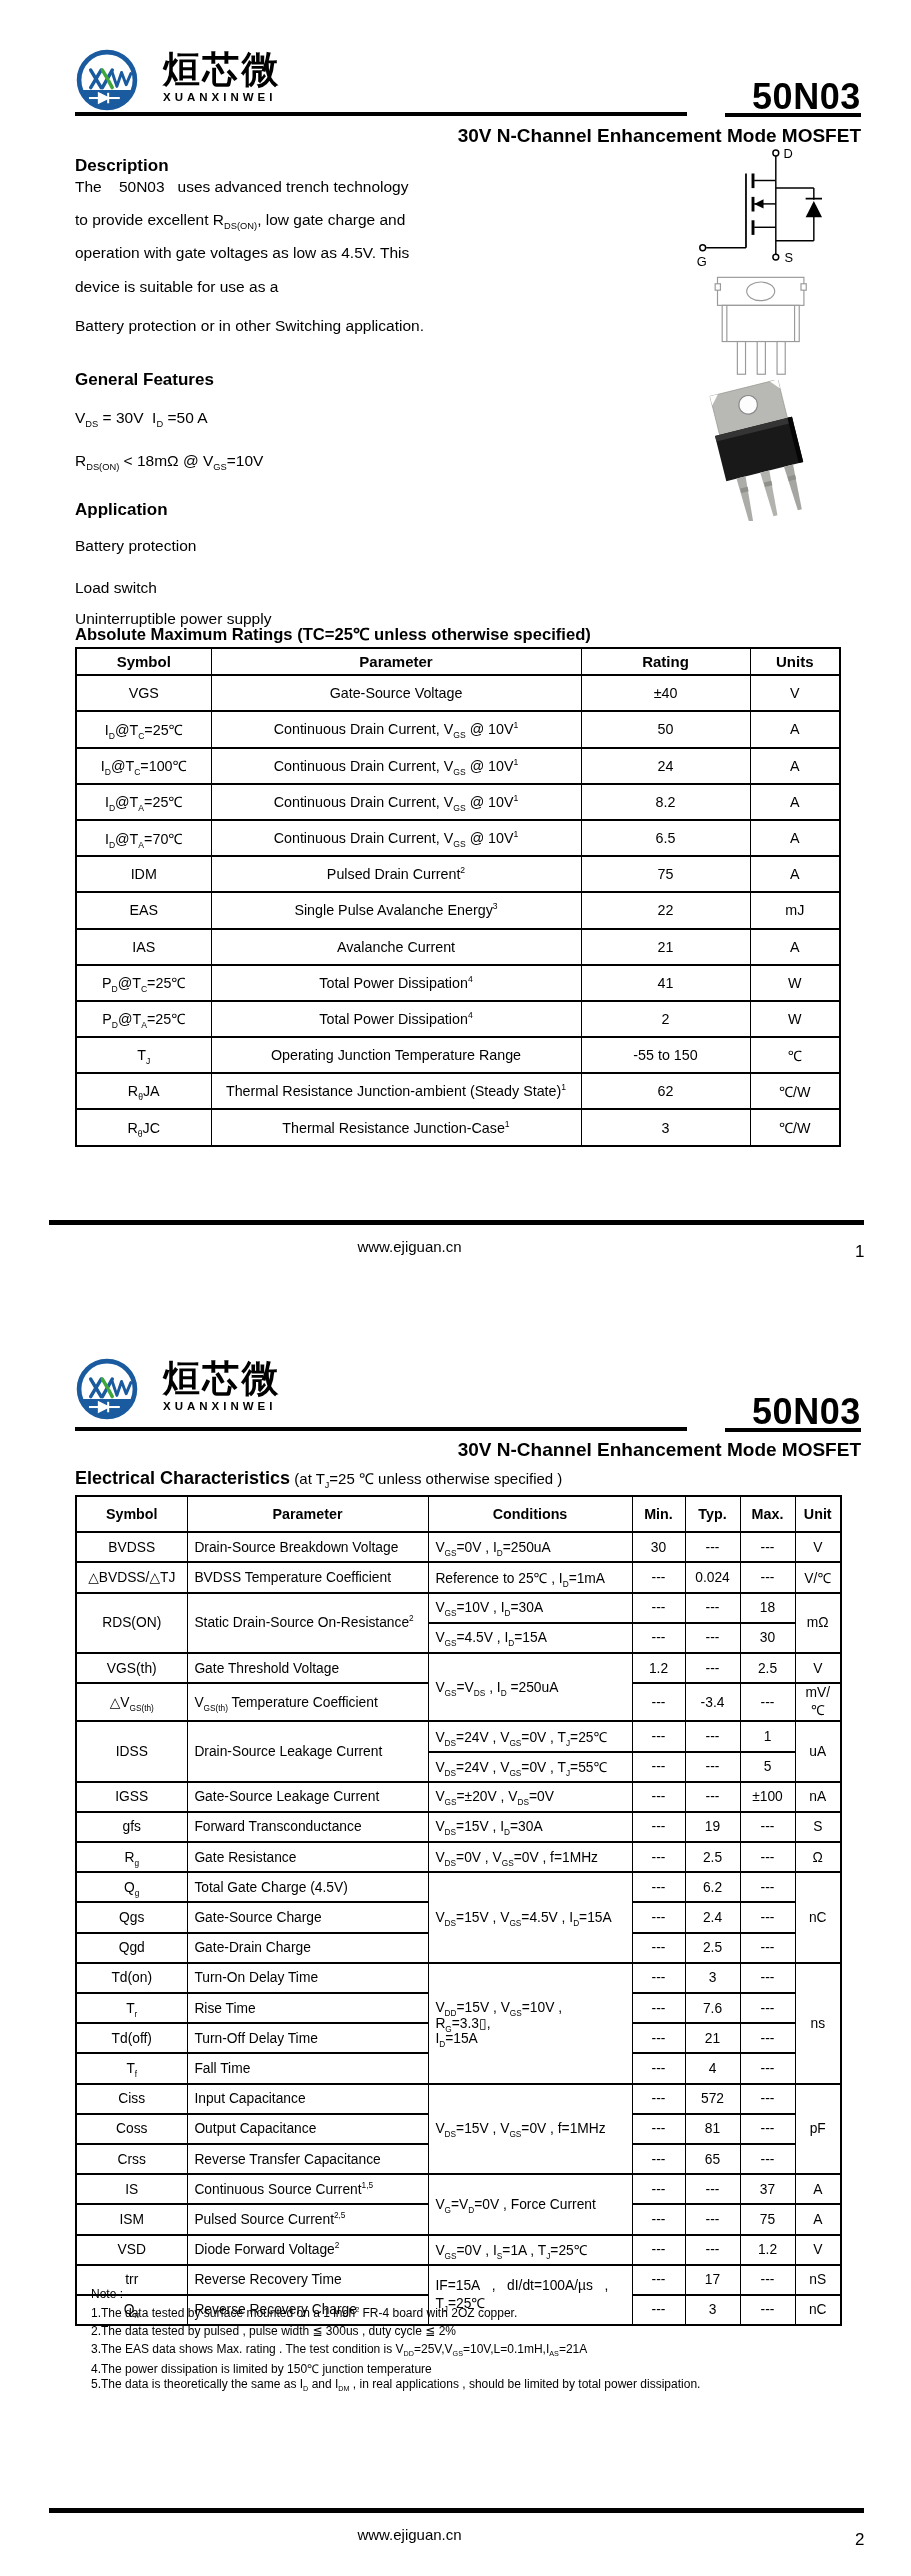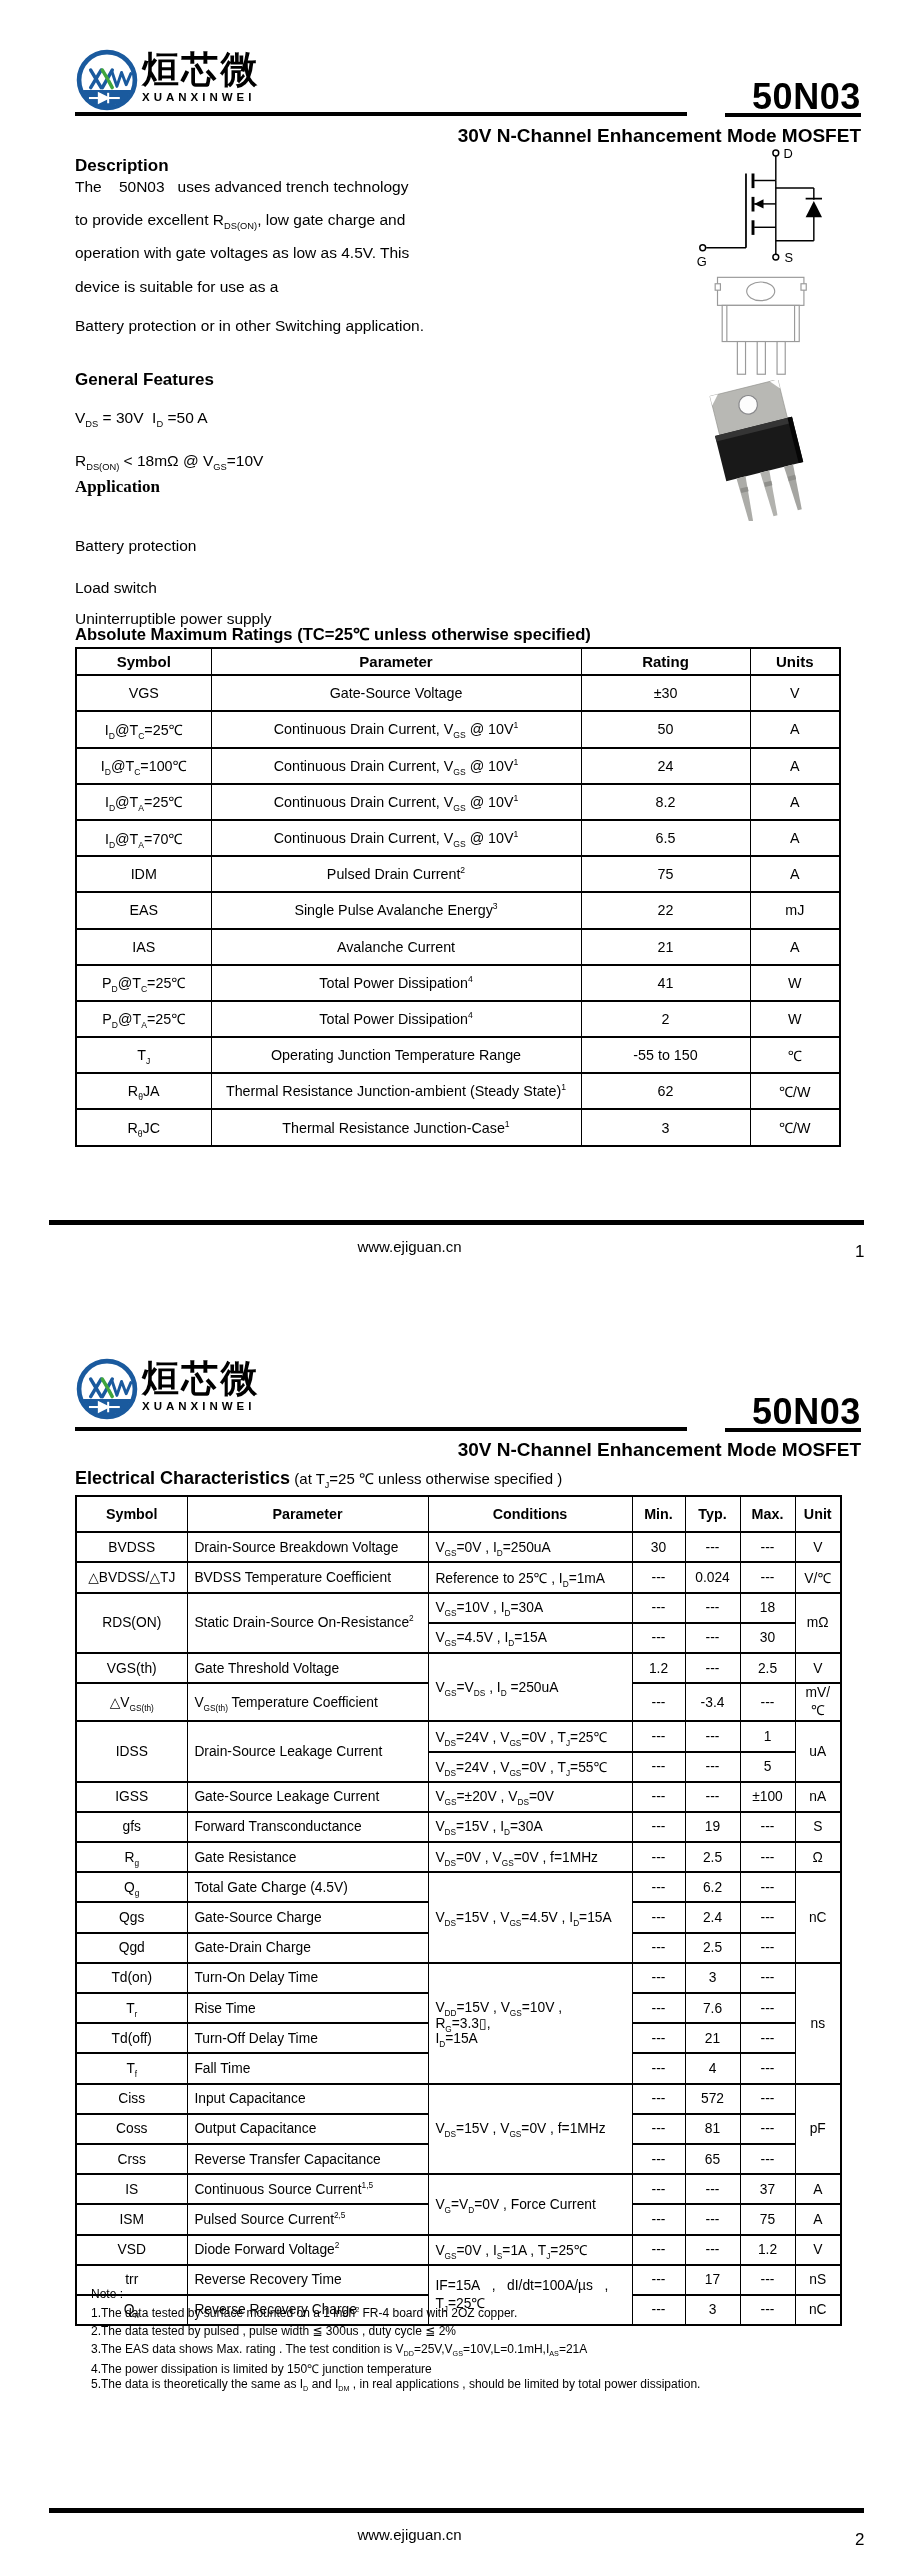--- a/index.html
+++ b/index.html
@@ -4,21 +4,21 @@
 <style>
   html,body{margin:0;padding:0;background:#fff;}
   body{font-family:"Liberation Sans",sans-serif;color:#000;width:911px;}
   .page{position:relative;width:911px;height:1288px;background:#fff;overflow:hidden;}
   .abs{position:absolute;}
   .hrule{position:absolute;background:#000;}
   sub{font-size:60%;line-height:0;}
   sup{font-size:60%;line-height:0;}
   .logo-block{position:absolute;left:75px;top:48px;display:flex;align-items:flex-start;}
   .logo-mark{width:64px;height:64px;}
-  .logo-text{margin-left:3px;padding-top:3.4px;}
+  .logo-text{margin-left:24px;padding-top:3.4px;}
   .logo-cn{font-size:37px;font-weight:bold;letter-spacing:2.3px;line-height:1.05;}
   .logo-en{font-size:11.5px;letter-spacing:4px;margin-top:1.1px;font-weight:bold;}
   .part-number{position:absolute;right:50px;font-weight:bold;font-size:36px;letter-spacing:0.6px;}
   .subtitle{position:absolute;right:50px;font-weight:bold;font-size:19px;}
   .sec-title{position:absolute;left:75px;font-weight:bold;font-size:17px;}
   .body-line{position:absolute;left:75px;font-size:15.5px;white-space:nowrap;}
   .tbl{position:absolute;left:75px;border-collapse:collapse;table-layout:fixed;border:2.3px solid #000;}
   .tbl th,.tbl td{border-left:1.1px solid #000;border-right:1.1px solid #000;border-top:2.3px solid #000;border-bottom:2.3px solid #000;text-align:center;vertical-align:middle;padding:1.1px 4.6px;overflow:hidden;}
   .t1{top:647px;width:764px;font-size:14.3px;}
   .t1 th{height:23px;font-size:15px;}
@@ -76,21 +76,21 @@
   <div class="body-line" style="top:178px;">The&nbsp;&nbsp;&nbsp;&nbsp;50N03&nbsp;&nbsp;&nbsp;uses advanced trench technology</div>
   <div class="body-line" style="top:211px;">to provide excellent R<sub>DS(ON)</sub>, low gate charge and</div>
   <div class="body-line" style="top:244px;">operation with gate voltages as low as 4.5V. This</div>
   <div class="body-line" style="top:278px;">device is suitable for use as a</div>
   <div class="body-line" style="top:317px;">Battery protection or in other Switching application.</div>
 
   <div class="sec-title" style="top:370px;">General Features</div>
   <div class="body-line" style="top:409px;">V<sub>DS</sub> = 30V&nbsp;&nbsp;I<sub>D</sub> =50 A</div>
   <div class="body-line" style="top:452px;">R<sub>DS(ON)</sub> &lt; 18mΩ @ V<sub>GS</sub>=10V</div>
 
-  <div class="sec-title" style="top:477px;font-family:Liberation Serif, serif;">Application</div>
+  <div class="sec-title" style="top:500px;">Application</div>
   <div class="body-line" style="top:537px;">Battery protection</div>
   <div class="body-line" style="top:579px;">Load switch</div>
   <div class="body-line" style="top:610px;">Uninterruptible power supply</div>
 
   <svg class="sym-svg" viewBox="0 0 265 220">
     <g stroke="#000" stroke-width="2.5" fill="none">
       <circle cx="145" cy="10" r="5" fill="#fff"></circle>
       <line x1="145" y1="15" x2="145" y2="57"></line>
       <line x1="145" y1="57" x2="145" y2="183"></line>
       <line x1="108" y1="57" x2="145" y2="57"></line>
@@ -164,21 +164,21 @@
           <th>Symbol</th>
           <th>Parameter</th>
           <th>Rating</th>
           <th>Units</th>
         </tr>
       </thead>
       <tbody>
         <tr>
           <td>VGS</td>
           <td>Gate-Source Voltage</td>
-          <td>±30</td>
+          <td>±40</td>
           <td>V</td>
         </tr>
         <tr>
           <td>I<sub>D</sub>@T<sub>C</sub>=25℃</td>
           <td>Continuous Drain Current, V<sub>GS</sub> @ 10V<sup>1</sup></td>
           <td>50</td>
           <td>A</td>
         </tr>
         <tr>
           <td>I<sub>D</sub>@T<sub>C</sub>=100℃</td>

